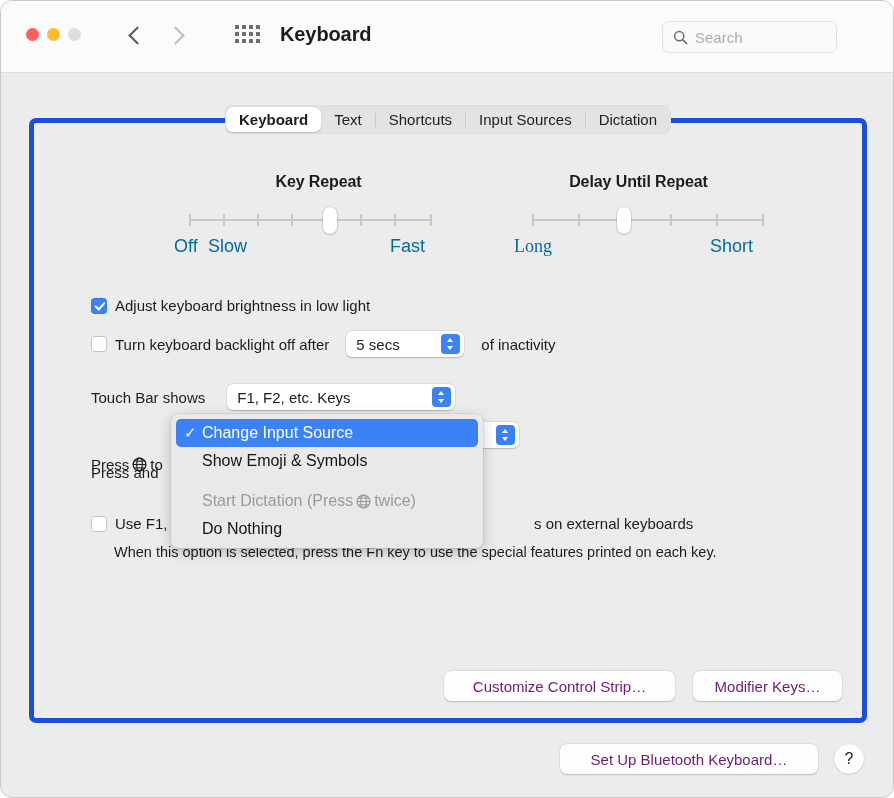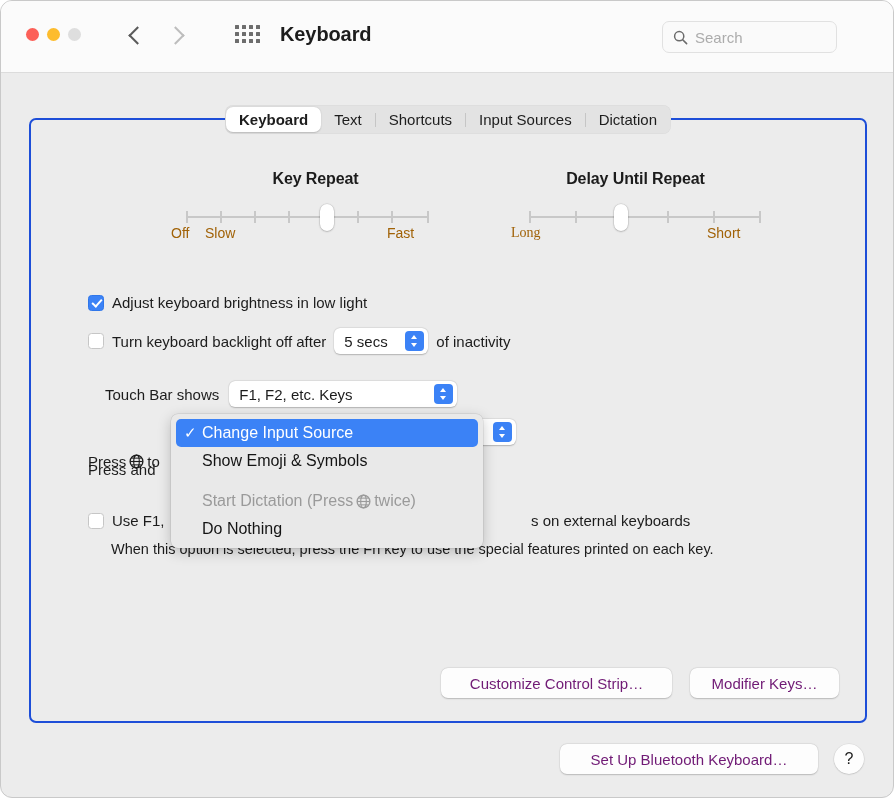--- a/index.html
+++ b/index.html
@@ -175,21 +175,21 @@
   }
 
   
   .card {
     position: absolute;
     top: 117px;
     left: 28px;
     width: 838px;
     height: 605px;
     background: #ececec;
-    border: 2px solid #1d4ed8;
+    border: 5px solid #1d4ed8;
     border-radius: 7px;
     box-sizing: border-box;
   }
 
   
   .slider-block {
     position: absolute;
     text-align: center;
   }
   .slider-block .slabel {
@@ -220,23 +220,24 @@
     position: absolute;
     top: -5px;
     width: 14px;
     height: 27px;
     background: #ffffff;
     border-radius: 7px;
     box-shadow: 0 0.5px 2px rgba(0,0,0,0.30), 0 0 0 0.5px rgba(0,0,0,0.08);
   }
   .endlabels {
     position: relative;
+    margin-top: 8px;
     height: 18px;
-    font-size: 14px;
-    color: #a16207;
+    font-size: 18px;
+    color: #0369a1;
   }
   .endlabels span { position: absolute; white-space: nowrap; }
 
   
   .row {
     position: absolute;
     display: flex;
     align-items: center;
     font-size: 15px;
     color: #1c1c1c;
@@ -485,28 +486,28 @@
     </div>
 
     <div class="row" style="left:57px; top:174px;">
       <div class="cb on"></div>
       <span>Adjust keyboard brightness in low light</span>
     </div>
 
     <div class="row" style="left:57px; top:208px;">
       <div class="cb off"></div>
       <span>Turn keyboard backlight off after</span>
-      <div class="popup" style="width:94px; margin:0 8px;">
+      <div class="popup" style="width:118px; margin:0 17px;">
         <span>5 secs</span>
         <span class="arrows"></span>
       </div>
       <span>of inactivity</span>
     </div>
 
-    <div class="row" style="left:74px; top:261px;">
+    <div class="row" style="left:57px; top:261px;gap:12px;">
       <span>Touch Bar shows</span>
       <div class="popup" style="width:228px; margin-left:10px;">
         <span>F1, F2, etc. Keys</span>
         <span class="arrows"></span>
       </div>
     </div>
 
     <div class="row" style="left:57px; top:301px;margin-top:32px;">
       <span>Press</span>
       <svg class="globe" width="15" height="15" viewBox="0 0 16 16">

